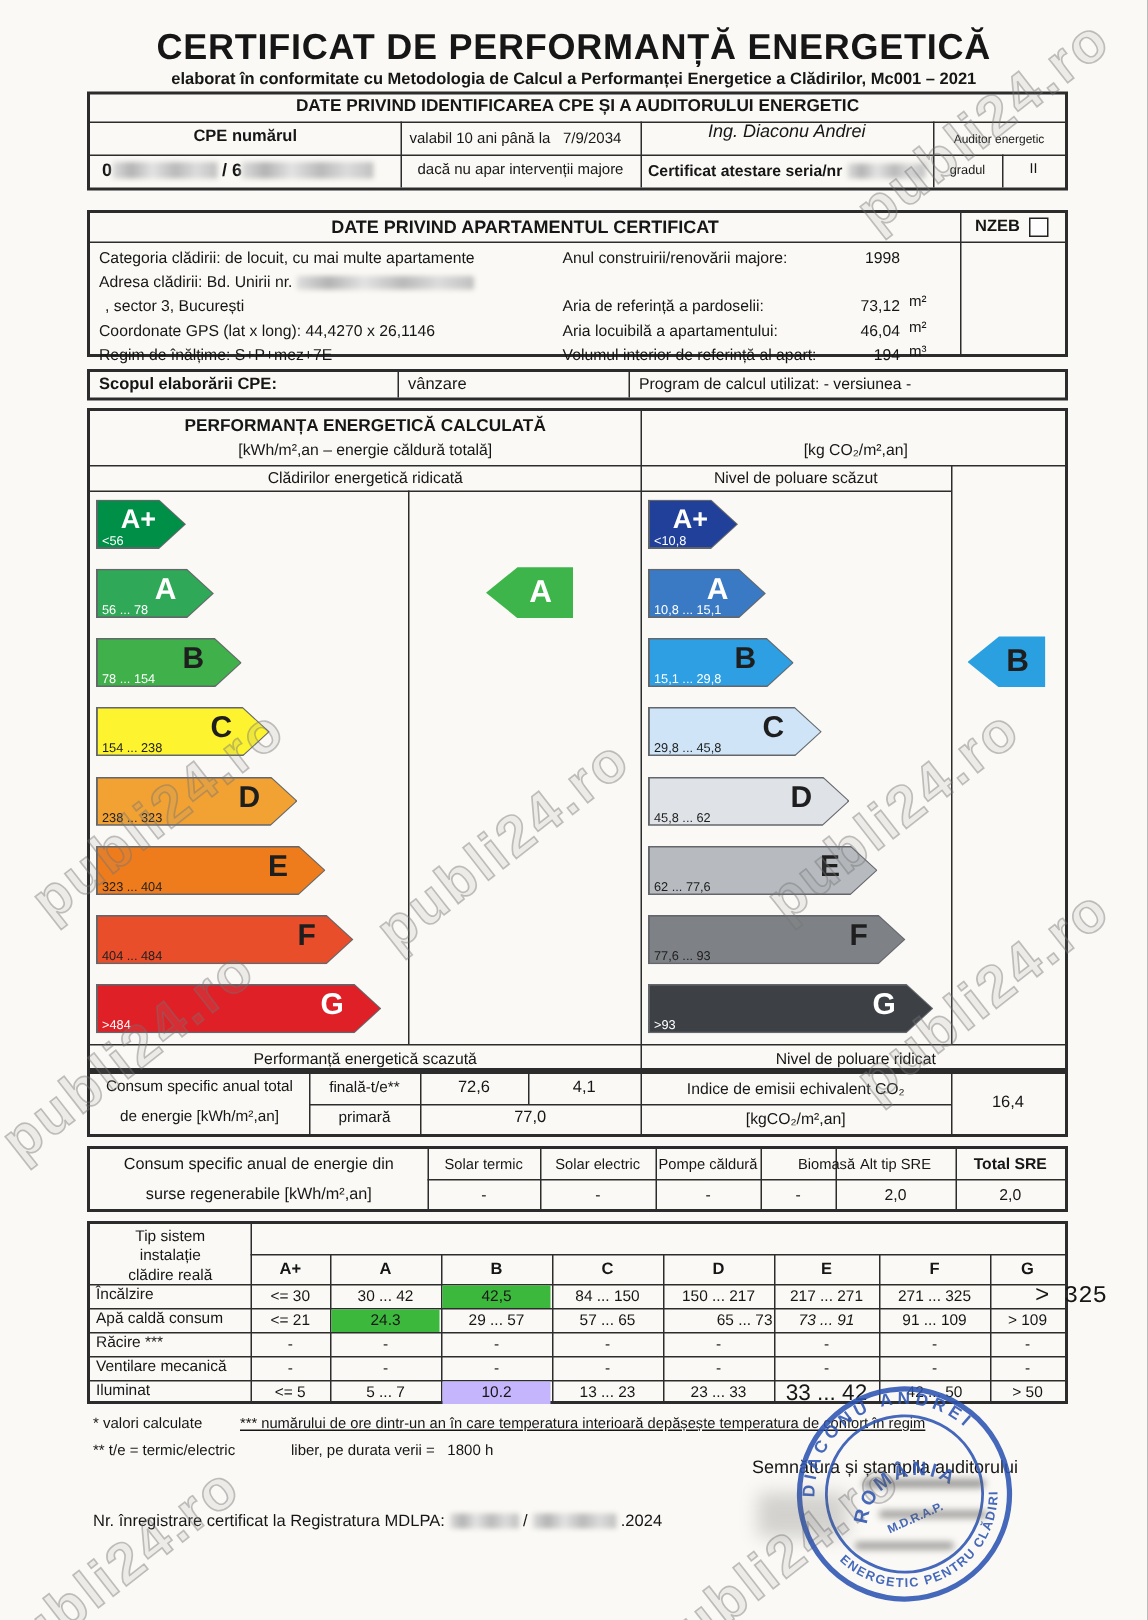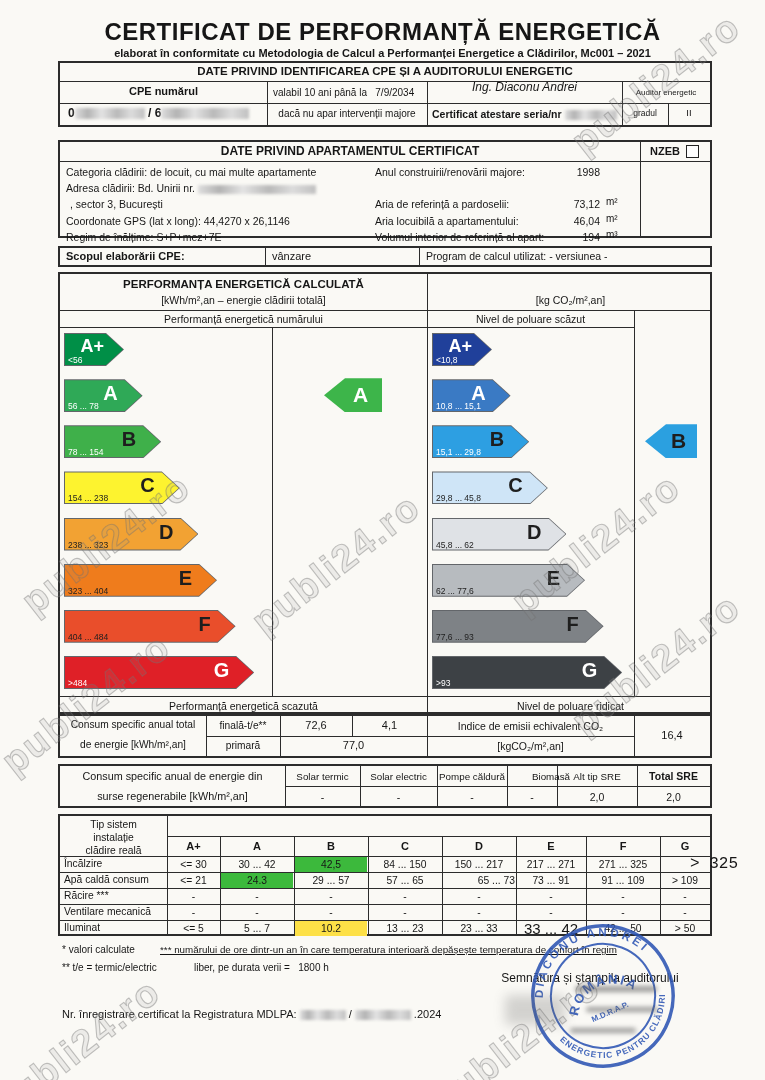--- a/index.html
+++ b/index.html
@@ -122,22 +122,22 @@
 
   <div class="box" style="left:58px;top:272px;width:654px;height:442px;">
     <div class="vline" style="left:367px;top:0;height:438px;"></div>
     <div class="hline" style="left:0;top:36px;width:650px;"></div>
     <div class="hline" style="left:0;top:53px;width:574px;"></div>
     <div class="vline" style="left:212px;top:53px;height:369px;"></div>
     <div class="vline" style="left:574px;top:36px;height:386px;"></div>
     <div class="hline" style="left:0;top:422px;width:650px;"></div>
 
     <div class="t c b" style="left:0;top:4px;width:367px;font-size:11.5px;">PERFORMANȚA ENERGETICĂ CALCULATĂ</div>
-    <div class="t c" style="left:0;top:20px;width:367px;font-size:10.5px;">[kWh/m²,an – energie clădirii totală]</div>
-    <div class="t c" style="left:0;top:39px;width:367px;font-size:10.5px;">Performanță energetică numărului</div>
+    <div class="t c" style="left:0;top:20px;width:367px;font-size:10.5px;">[kWh/m²,an – energie căldură totală]</div>
+    <div class="t c" style="left:0;top:39px;width:367px;font-size:10.5px;">Clădirilor energetică ridicată</div>
     <div class="t c" style="left:0;top:426px;width:367px;font-size:10.5px;">Performanță energetică scazută</div>
 
     <div class="t c" style="left:367px;top:20px;width:287px;font-size:10.5px;">[kg CO₂/m²,an]</div>
     <div class="t c" style="left:367px;top:39px;width:207px;font-size:10.5px;">Nivel de poluare scăzut</div>
     <div class="t c" style="left:367px;top:426px;width:287px;font-size:10.5px;">Nivel de poluare ridicat</div>
 
     <div class="scale-area" style="left:0;top:53px;width:212px;height:369px;">
         <div class="arrow" style="top: 6px; width: 60px;">
           <div class="arrow-fill" style="background: rgb(0, 143, 71);"></div>
           <span class="ltr" style="font-size: 18px; right: 20px;">A+</span>
@@ -307,21 +307,21 @@
       <div class="t c" style="left: 383px; top: 41px; width: 72px; height: 15px; line-height: 15px; font-size: 10.3px;">150 ... 217</div>
       <div class="t c" style="left: 457px; top: 41px; width: 68px; height: 15px; line-height: 15px; font-size: 10.3px;">217 ... 271</div>
       <div class="t c" style="left: 527px; top: 41px; width: 72px; height: 15px; line-height: 15px; font-size: 10.3px;">271 ... 325</div>
       <div class="t c" style="left: 630px; top: 41px; width: 48px; height: 15px; line-height: 15px; font-size: 16px; font-family: Liberation Mono, monospace;">&gt; 325</div>
       <div class="t" style="left: 4px; top: 58px; font-size: 10.3px;">Apă caldă consum</div>
       <div class="t c" style="left: 108px; top: 57px; width: 51px; height: 15px; line-height: 15px; font-size: 10.3px;">&lt;= 21</div>
       <div class="t c" style="left: 161px; top: 57px; width: 72px; height: 15px; line-height: 15px; font-size: 10.3px; background: rgb(60, 185, 60);">24.3</div>
       <div class="t c" style="left: 235px; top: 57px; width: 72px; height: 15px; line-height: 15px; font-size: 10.3px;">29 ... 57</div>
       <div class="t c" style="left: 309px; top: 57px; width: 72px; height: 15px; line-height: 15px; font-size: 10.3px;">57 ... 65</div>
       <div class="t c" style="left: 383px; top: 57px; width: 72px; height: 15px; line-height: 15px; font-size: 10.3px; text-align: right;">65 ... 73</div>
-      <div class="t c" style="left: 457px; top: 57px; width: 68px; height: 15px; line-height: 15px; font-size: 10.3px;">73 ... 91</div>
+      <div class="t c" style="left: 457px; top: 57px; width: 68px; height: 15px; line-height: 15px; font-size: 10.3px; font-style: italic;">73 ... 91</div>
       <div class="t c" style="left: 527px; top: 57px; width: 72px; height: 15px; line-height: 15px; font-size: 10.3px;">91 ... 109</div>
       <div class="t c" style="left: 601px; top: 57px; width: 48px; height: 15px; line-height: 15px; font-size: 10.3px;">&gt; 109</div>
       <div class="t" style="left: 4px; top: 74px; font-size: 10.3px;">Răcire ***</div>
       <div class="t c" style="left: 108px; top: 73px; width: 51px; height: 15px; line-height: 15px; font-size: 10.3px;">-</div>
       <div class="t c" style="left: 161px; top: 73px; width: 72px; height: 15px; line-height: 15px; font-size: 10.3px;">-</div>
       <div class="t c" style="left: 235px; top: 73px; width: 72px; height: 15px; line-height: 15px; font-size: 10.3px;">-</div>
       <div class="t c" style="left: 309px; top: 73px; width: 72px; height: 15px; line-height: 15px; font-size: 10.3px;">-</div>
       <div class="t c" style="left: 383px; top: 73px; width: 72px; height: 15px; line-height: 15px; font-size: 10.3px;">-</div>
       <div class="t c" style="left: 457px; top: 73px; width: 68px; height: 15px; line-height: 15px; font-size: 10.3px;">-</div>
       <div class="t c" style="left: 527px; top: 73px; width: 72px; height: 15px; line-height: 15px; font-size: 10.3px;">-</div>
@@ -331,21 +331,21 @@
       <div class="t c" style="left: 161px; top: 89px; width: 72px; height: 15px; line-height: 15px; font-size: 10.3px;">-</div>
       <div class="t c" style="left: 235px; top: 89px; width: 72px; height: 15px; line-height: 15px; font-size: 10.3px;">-</div>
       <div class="t c" style="left: 309px; top: 89px; width: 72px; height: 15px; line-height: 15px; font-size: 10.3px;">-</div>
       <div class="t c" style="left: 383px; top: 89px; width: 72px; height: 15px; line-height: 15px; font-size: 10.3px;">-</div>
       <div class="t c" style="left: 457px; top: 89px; width: 68px; height: 15px; line-height: 15px; font-size: 10.3px;">-</div>
       <div class="t c" style="left: 527px; top: 89px; width: 72px; height: 15px; line-height: 15px; font-size: 10.3px;">-</div>
       <div class="t c" style="left: 601px; top: 89px; width: 48px; height: 15px; line-height: 15px; font-size: 10.3px;">-</div>
       <div class="t" style="left: 4px; top: 106px; font-size: 10.3px;">Iluminat</div>
       <div class="t c" style="left: 108px; top: 105px; width: 51px; height: 15px; line-height: 15px; font-size: 10.3px;">&lt;= 5</div>
       <div class="t c" style="left: 161px; top: 105px; width: 72px; height: 15px; line-height: 15px; font-size: 10.3px;">5 ... 7</div>
-      <div class="t c" style="left: 235px; top: 105px; width: 72px; height: 15px; line-height: 15px; font-size: 10.3px; background: #fde047;">10.2</div>
+      <div class="t c" style="left: 235px; top: 105px; width: 72px; height: 15px; line-height: 15px; font-size: 10.3px; background: #c4b5fd;">10.2</div>
       <div class="t c" style="left: 309px; top: 105px; width: 72px; height: 15px; line-height: 15px; font-size: 10.3px;">13 ... 23</div>
       <div class="t c" style="left: 383px; top: 105px; width: 72px; height: 15px; line-height: 15px; font-size: 10.3px;">23 ... 33</div>
       <div class="t c" style="left: 457px; top: 105px; width: 68px; height: 15px; line-height: 15px; font-size: 15px;">33 ... 42</div>
       <div class="t c" style="left: 527px; top: 105px; width: 72px; height: 15px; line-height: 15px; font-size: 10.3px;">42 ... 50</div>
       <div class="t c" style="left: 601px; top: 105px; width: 48px; height: 15px; line-height: 15px; font-size: 10.3px;">&gt; 50</div>
     </div>
 
   <div class="t" style="left:62px;top:944px;font-size:10px;">* valori calculate</div>
   <div class="t" style="left:160px;top:944px;font-size:9.8px;text-decoration:underline;">*** numărului de ore dintr-un an în care temperatura interioară depășește temperatura de confort în regim</div>
   <div class="t" style="left:62px;top:962px;font-size:10px;">** t/e = termic/electric</div>

